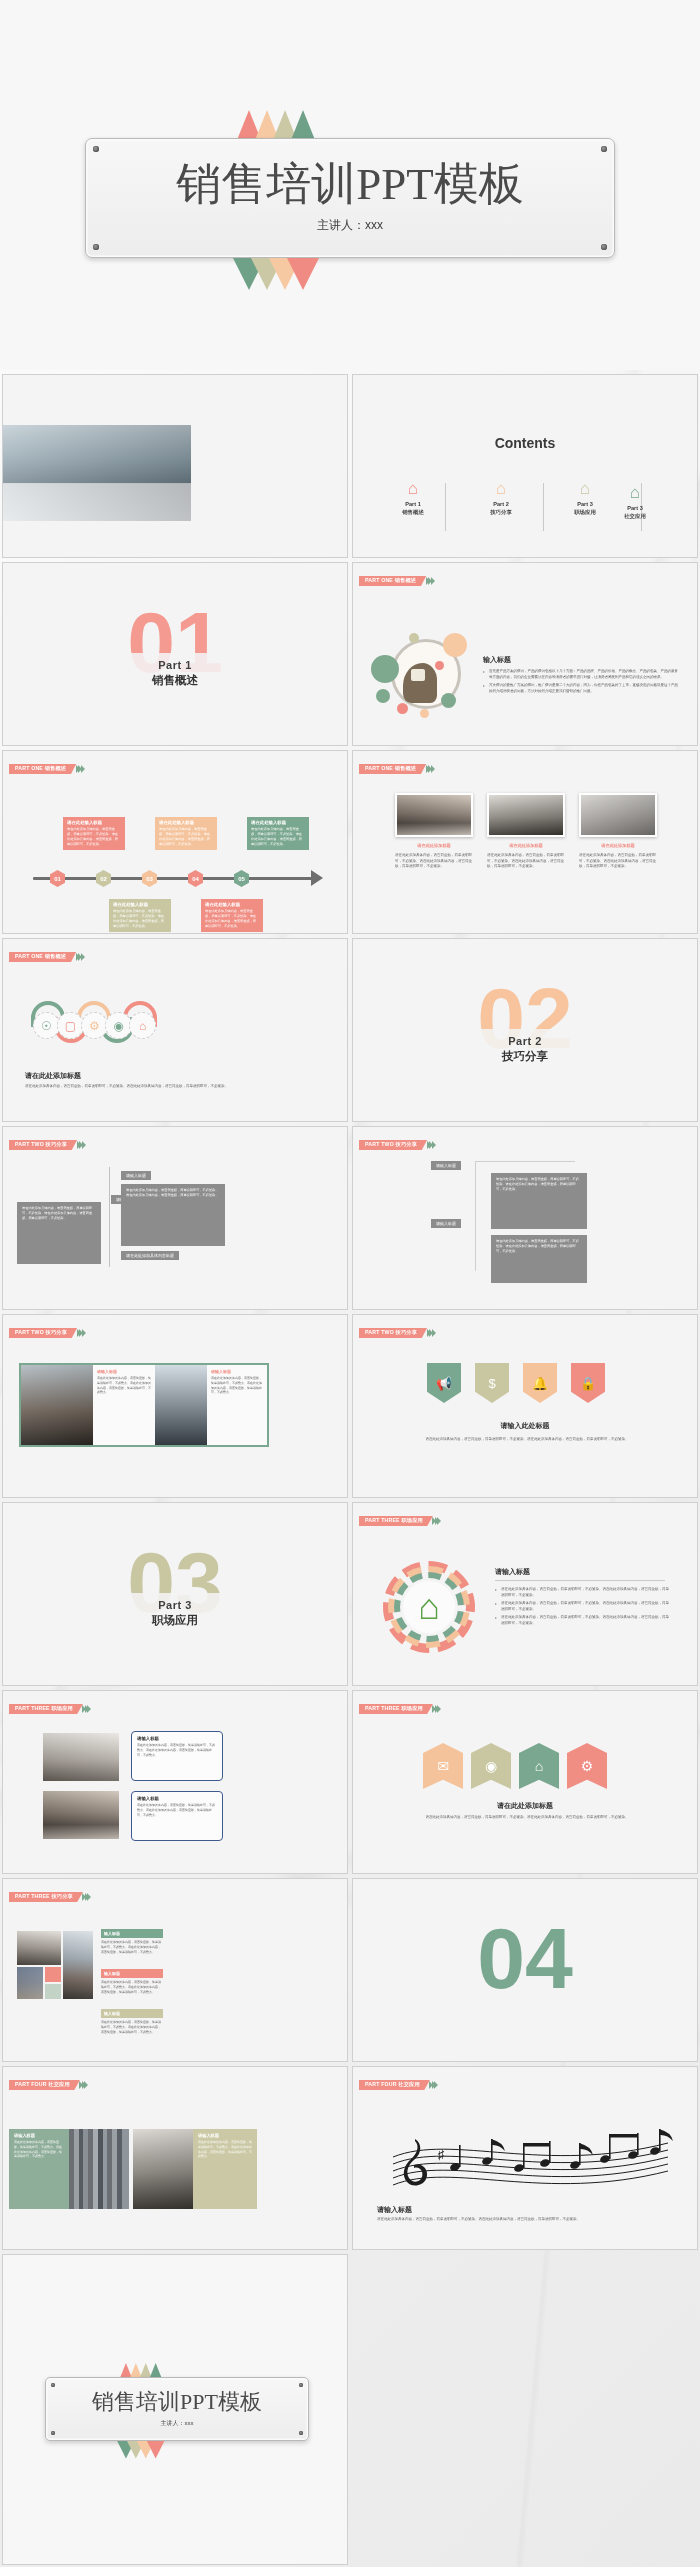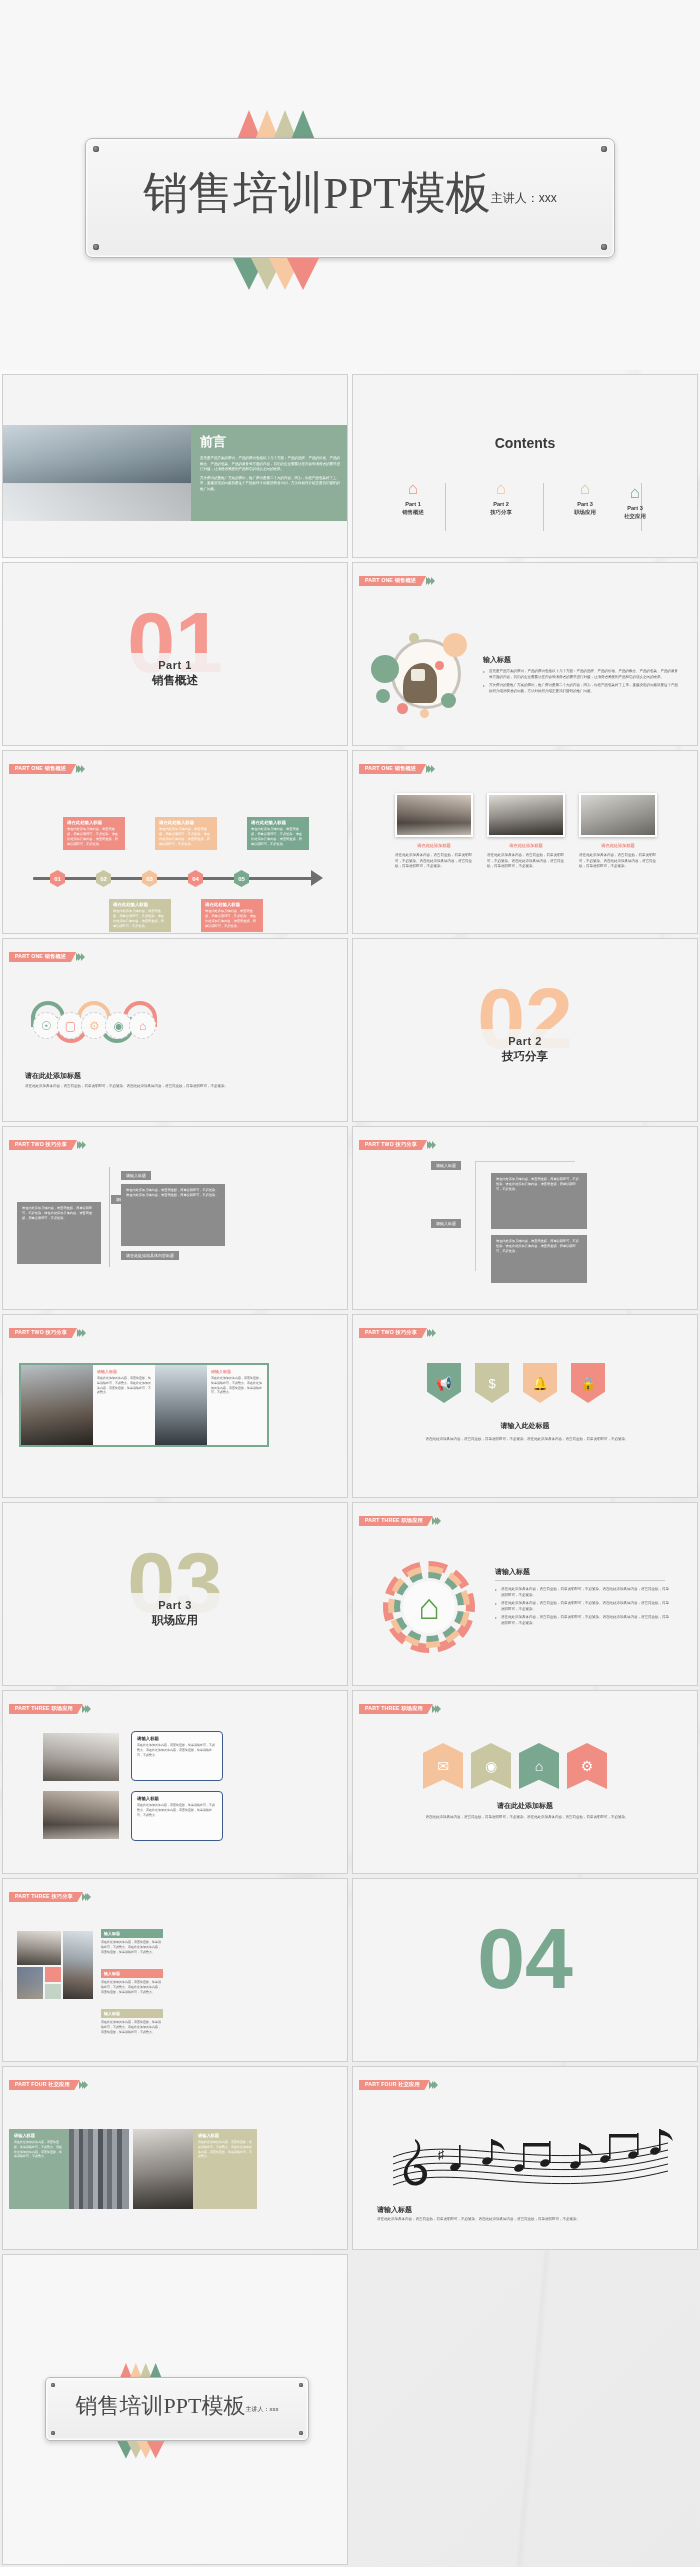--- a/index.html
+++ b/index.html
@@ -51,21 +51,21 @@
     margin-left: -1.5px;
   }
 
   
   .plate {
     position: absolute;
     background: linear-gradient(#f7f7f7, #ededed);
     border: 1px solid #b9b9b9;
     border-radius: 7px;
     box-shadow: 0 2px 5px rgba(0,0,0,.18), inset 0 0 0 1.5px #fbfbfb;
-    display: flex; flex-direction: row;
+    display: flex; flex-direction: column;
     align-items: center; justify-content: center;
   }
   .plate .screw {
     position: absolute; width: 6px; height: 6px; border-radius: 50%;
     background: radial-gradient(circle at 35% 30%, #9a9a9a, #4d4d4d);
     box-shadow: inset 0 0 1px #000;
   }
   .plate .s1 { left: 7px; top: 7px; }
   .plate .s2 { right: 7px; top: 7px; }
   .plate .s3 { left: 7px; bottom: 7px; }
@@ -246,25 +246,20 @@
     <i style="border-top:32px solid #6fa189;"></i>
     <i style="border-top:32px solid #cbc9a5;"></i>
     <i style="border-top:32px solid #f7c9a3;"></i>
     <i style="border-top:32px solid #ef8b83;"></i>
   </div>
 </div>
 
 <div class="slide" style="left:2px;top:374px;width:346px;height:184px;">
   <div class="poly"></div>
   <div class="photo ph-office" style="left:0;top:50px;width:188px;height:96px;"></div>
-  <div style="position:absolute;left:188px;top:50px;width:158px;height:96px;background:#8fae9a;padding:8px 9px;">
-    <div style="font-family:'Liberation Serif',serif;color:#fff;font-size:13px;font-weight:bold;margin-bottom:5px;">前言</div>
-    <div class="body-txt white tiny">首先是产品方案的撰识，产品的撰识包括以下几个方面：产品的品牌、产品的价格、产品的概念、产品的包装、产品的服务等方面的内容，我们的企业需要法在内容和消费者的需求进行对接，让消费者感受到产品和它的现实之间的联系。</div>
-    <div class="body-txt white tiny" style="margin-top:3px;">其次撰识的是推广方案的撰识，推广撰识是第二个大的内容。因为，你把产品包装好了上市，直接决定的问题就是这个产品如何才能被消费者识别，方法对如何介绍正是我们营销的推广问题。</div>
-  </div>
 </div>
 
 <div class="slide" style="left:352px;top:374px;width:346px;height:184px;">
   <div class="poly"></div>
   <div style="position:absolute;left:0;right:0;top:60px;text-align:center;font-size:14px;font-weight:bold;color:#3a3a3a;">Contents</div>
 
   <div class="toc-item" style="left:30px;top:105px;">
     <div class="ic" style="color:#f08e84;">⌂</div>
     <div class="p">Part 1</div>
     <div class="c">销售概述</div>

